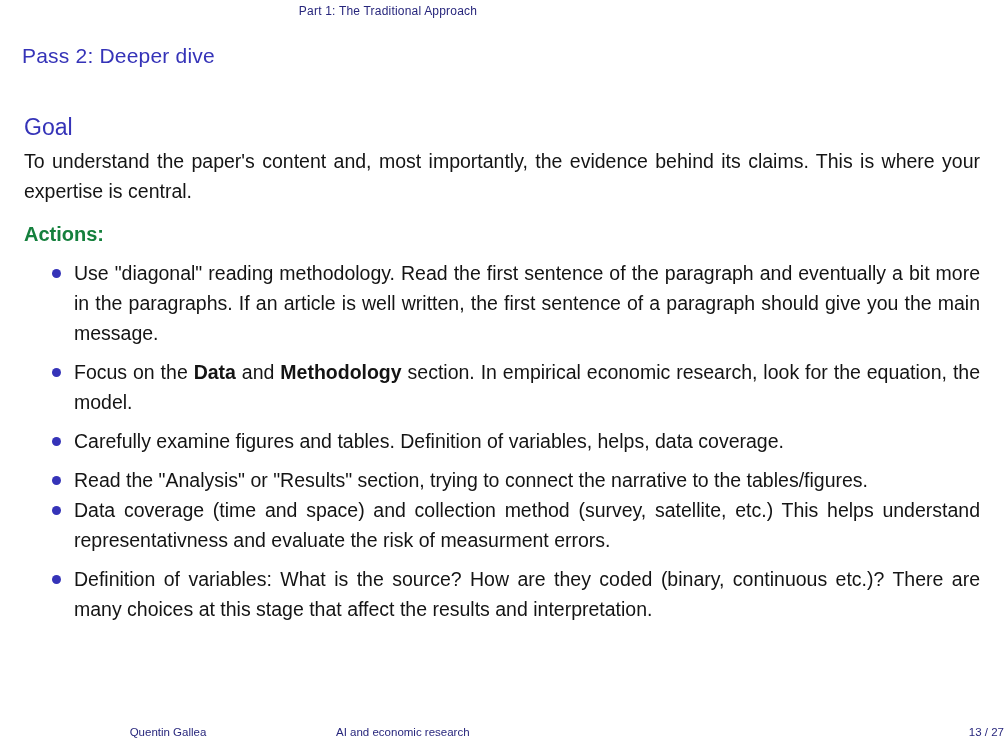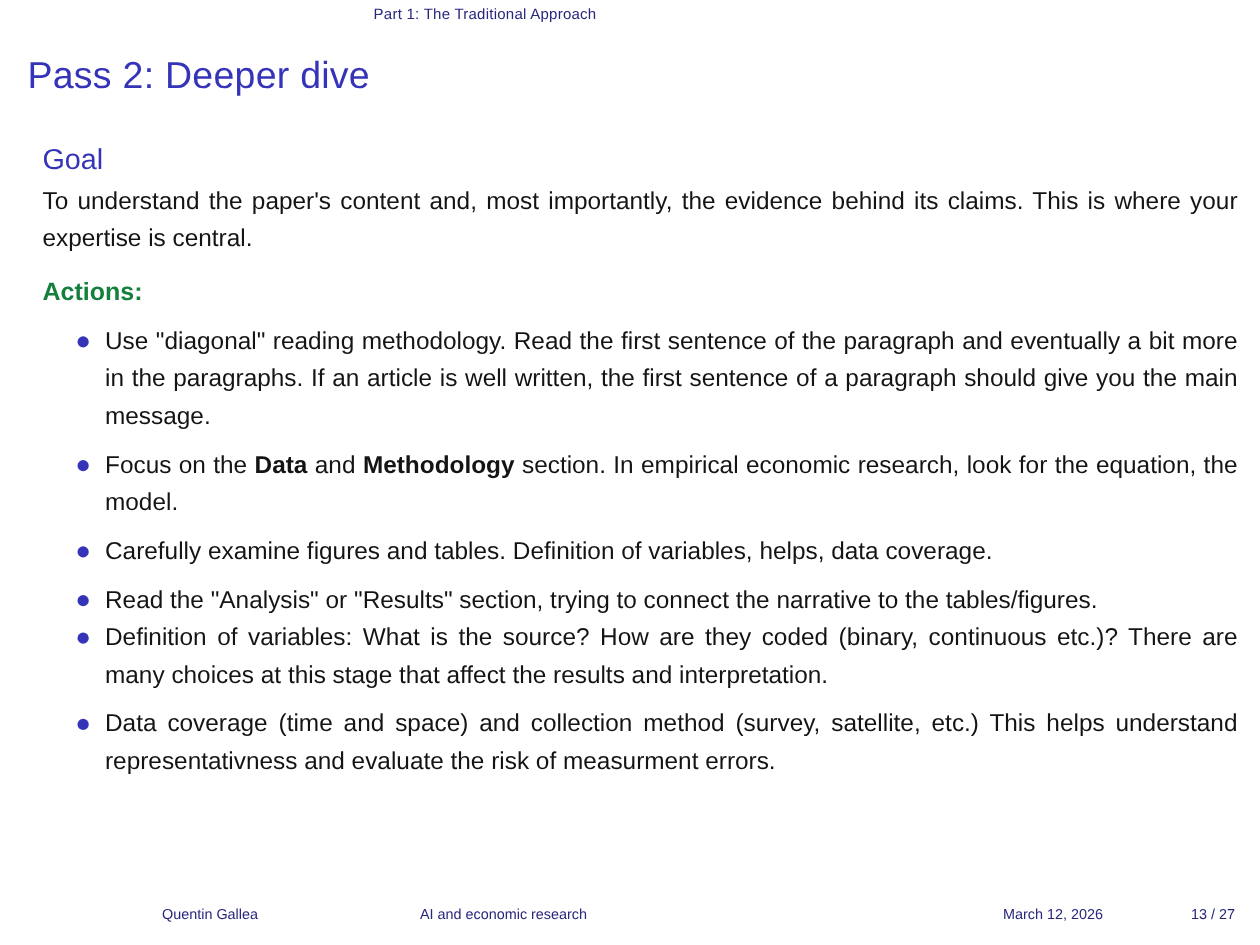--- a/index.html
+++ b/index.html
@@ -28,29 +28,29 @@
     transform: translateX(-50%);
     font-size: 12px;
     color: var(--navy);
     white-space: nowrap;
     letter-spacing: 0.2px;
   }
   .frame-title {
     position: absolute;
     top: 44px;
     left: 22px;
-    font-size: 30px;
+    font-size: 21px;
     color: var(--blue);
     font-weight: 400;
     letter-spacing: 0.2px;
   }
   .content {
     position: absolute;
     top: 112px;
-    left: 34px;
+    left: 24px;
     width: 956px;
     color: var(--text);
   }
   .goal-heading {
     font-size: 23px;
     color: var(--blue);
     line-height: 30px;
     margin-bottom: 4px;
   }
   .goal-text {
@@ -117,21 +117,21 @@
     display: flex;
     justify-content: flex-end;
     align-items: baseline;
   }
   .foot-date {
     flex: 1;
     text-align: center;
     padding-left: 60px;
   }
   .foot-page {
-    padding-right: 20px;
+    padding-right: 4px;
     white-space: nowrap;
   }
 </style>
 </head>
 <body>
 
 <div class="slide">
 
   <div class="headline">Part 1: The Traditional Approach</div>
 
@@ -157,32 +157,31 @@
             <div class="bullet-text"><span>Carefully examine figures and tables. Definition of variables, helps, data coverage.</span></div>
           </li>
           <li class="bullet-item">
             <span class="dot"></span>
             <div class="bullet-text"><span>Read the "Analysis" or "Results" section, trying to connect the narrative to the tables/figures.</span></div>
           </li>
         </ul>
         <ul class="bullets">
           <li class="bullet-item">
             <span class="dot"></span>
-            <div class="bullet-text"><span>Definition of variables: What is the source? How are they coded (binary, continuous etc.)? There are many choices at this stage that affect the results and interpretation.</span></div>
+            <div class="bullet-text"><span>Data coverage (time and space) and collection method (survey, satellite, etc.) This helps understand representativness and evaluate the risk of measurment errors.</span></div>
           </li>
           <li class="bullet-item">
             <span class="dot"></span>
-            <div class="bullet-text"><span>Data coverage (time and space) and collection method (survey, satellite, etc.) This helps understand representativness and evaluate the risk of measurment errors.</span></div>
+            <div class="bullet-text"><span>Definition of variables: What is the source? How are they coded (binary, continuous etc.)? There are many choices at this stage that affect the results and interpretation.</span></div>
           </li>
         </ul>
       </div>
   </div>
 
   <div class="footline">
     <div class="foot-author">Quentin Gallea</div>
     <div class="foot-title">AI and economic research</div>
     <div class="foot-right">
-      <div class="foot-date">March 12, 2026</div>
       <div class="foot-page">13 / 27</div>
     </div>
   </div>
 
 </div>
 
 </body></html>

